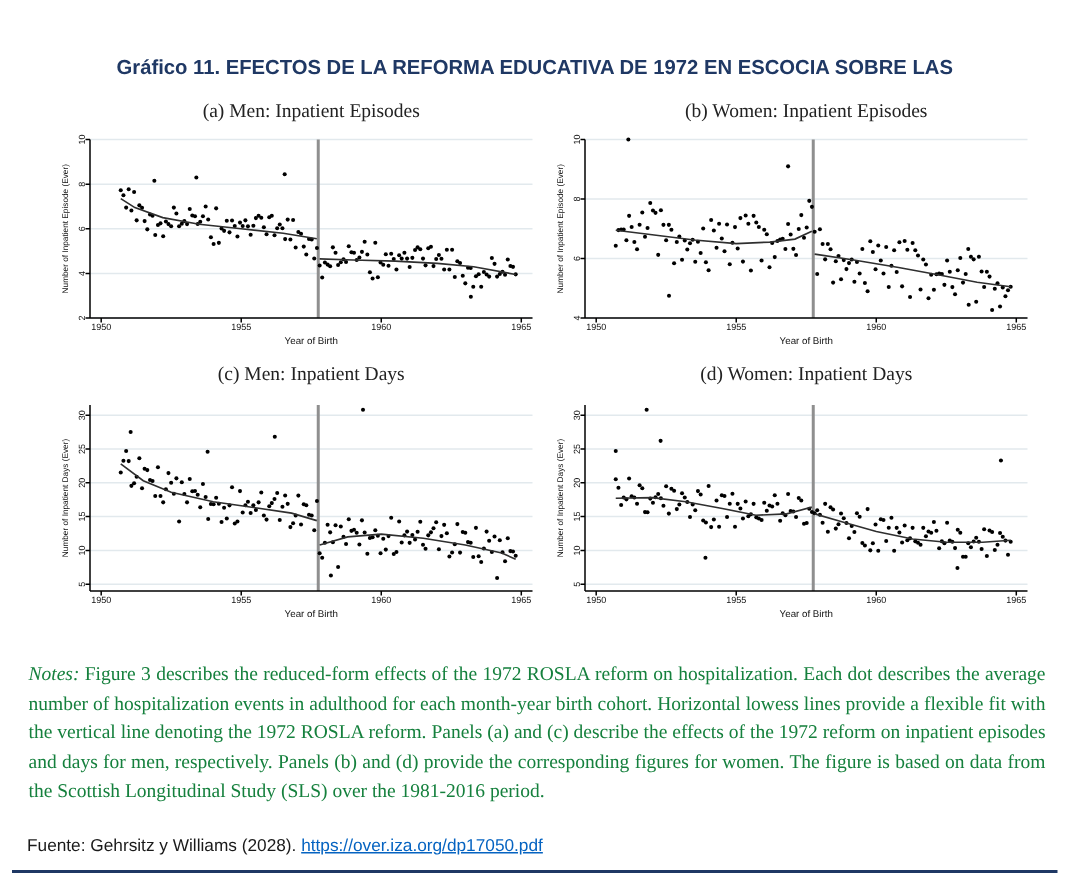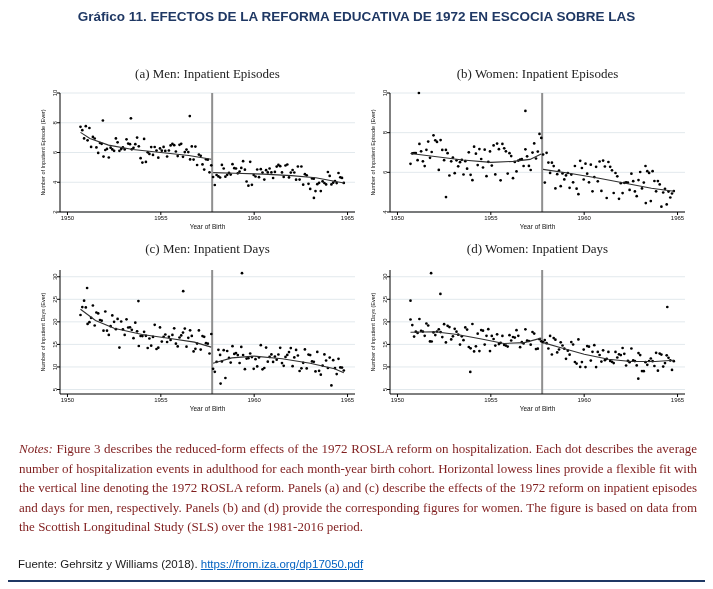--- a/index.html
+++ b/index.html
@@ -8,33 +8,33 @@
   .main-title{position:absolute;top:8px;left:0;width:713px;text-align:center;
         color:#1f3864;font-weight:bold;font-size:13.5px;line-height:18px;}
   .panel-svg{position:absolute;}
   svg text{font-family:"Liberation Sans",sans-serif;fill:#1a1a1a;}
   svg text.ptitle{font-family:"Liberation Serif",serif;font-size:13px;fill:#222;}
   svg text.tick{font-size:6px;fill:#111;}
   svg text.axlabel{font-size:6.5px;fill:#111;}
   svg text.ylab{font-size:5.5px;fill:#111;}
   .notes{position:absolute;top:439px;left:19px;width:678px;
         font-family:"Liberation Serif",serif;font-size:13px;line-height:19.5px;
-        text-align:justify;color:#7f1d1d;}
+        text-align:justify;color:#15803d;}
   .notes .nlabel{font-style:italic;}
   .source-line{position:absolute;top:558px;left:18px;width:690px;font-size:11.5px;color:#1a1a1a;}
   .source-line a{color:#0563c1;text-decoration:underline;}
   .bottom-rule{position:absolute;top:580px;left:8px;width:697px;height:2px;background:#1f3864;}
 </style>
 </head>
 <body>
 
 <div class="page">
 
   <div class="main-title">
-    <span style="display:block;">Gráfico 11. EFECTOS DE LA REFORMA EDUCATIVA DE 1972 EN ESCOCIA SOBRE LAS</span>
+    <span style="display:block;margin-top:28px;">Gráfico 11. EFECTOS DE LA REFORMA EDUCATIVA DE 1972 EN ESCOCIA SOBRE LAS</span>
   </div>
 
   <svg class="panel-svg" style="left:15px;top:65px;" width="350" height="170">
       <line x1="45" x2="340" y1="147" y2="147" stroke="#e2e9ed" stroke-width="1"></line>
       <line x1="45" x2="340" y1="117.25" y2="117.25" stroke="#e2e9ed" stroke-width="1"></line>
       <line x1="45" x2="340" y1="87.5" y2="87.5" stroke="#e2e9ed" stroke-width="1"></line>
       <line x1="45" x2="340" y1="57.75" y2="57.75" stroke="#e2e9ed" stroke-width="1"></line>
       <line x1="45" x2="340" y1="28" y2="28" stroke="#e2e9ed" stroke-width="1"></line>
       <line x1="197.1677215189873" x2="197.1677215189873" y1="28" y2="147" stroke="#8f8f8f" stroke-width="2"></line>
       <circle cx="65.5" cy="61.8" r="1.35" fill="#000000"></circle>
@@ -780,17 +780,17 @@
       <text class="tick" x="239.17721518987287" y="162" text-anchor="middle">1960</text>
       <line x1="332.53164556961866" x2="332.53164556961866" y1="154" y2="157" stroke="#000" stroke-width="1"></line>
       <text class="tick" x="332.53164556961866" y="162" text-anchor="middle">1965</text>
       <text class="axlabel" x="192.5" y="171" text-anchor="middle">Year of Birth</text>
       <text class="ylab" x="30" y="92" text-anchor="middle" transform="rotate(-90 30 92)">Number of Inpatient Days (Ever)</text>
       <text class="ptitle" x="192.5" y="13" text-anchor="middle">(d) Women: Inpatient Days</text>
     </svg>
 
   <div class="notes"><span class="nlabel">Notes:</span><span> Figure 3 describes the reduced-form effects of the 1972 ROSLA reform on hospitalization. Each dot describes the average number of hospitalization events in adulthood for each month-year birth cohort. Horizontal lowess lines provide a flexible fit with the vertical line denoting the 1972 ROSLA reform. Panels (a) and (c) describe the effects of the 1972 reform on inpatient episodes and days for men, respectively. Panels (b) and (d) provide the corresponding figures for women. The figure is based on data from the Scottish Longitudinal Study (SLS) over the 1981-2016 period.</span></div>
 
-  <div class="source-line"><span>Fuente: Gehrsitz y Williams (2018). </span><a href="#">https://from.iza.org/dp17050.pdf</a></div>
+  <div class="source-line"><span>Fuente: Gehrsitz y Williams (2028). </span><a href="#">https://over.iza.org/dp17050.pdf</a></div>
 
   <div class="bottom-rule"></div>
 
 </div>
 
 </body></html>

